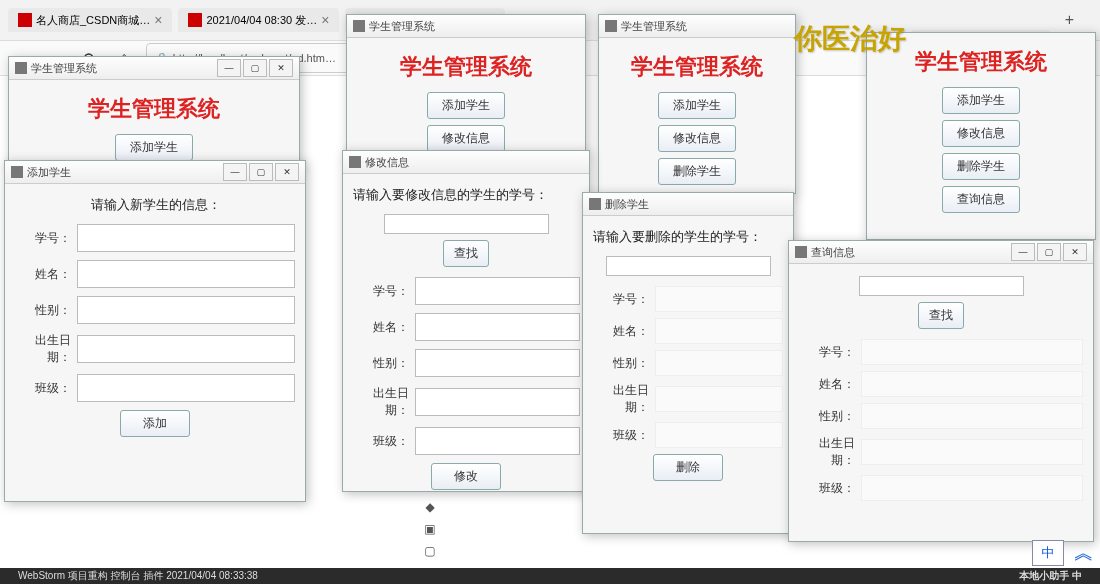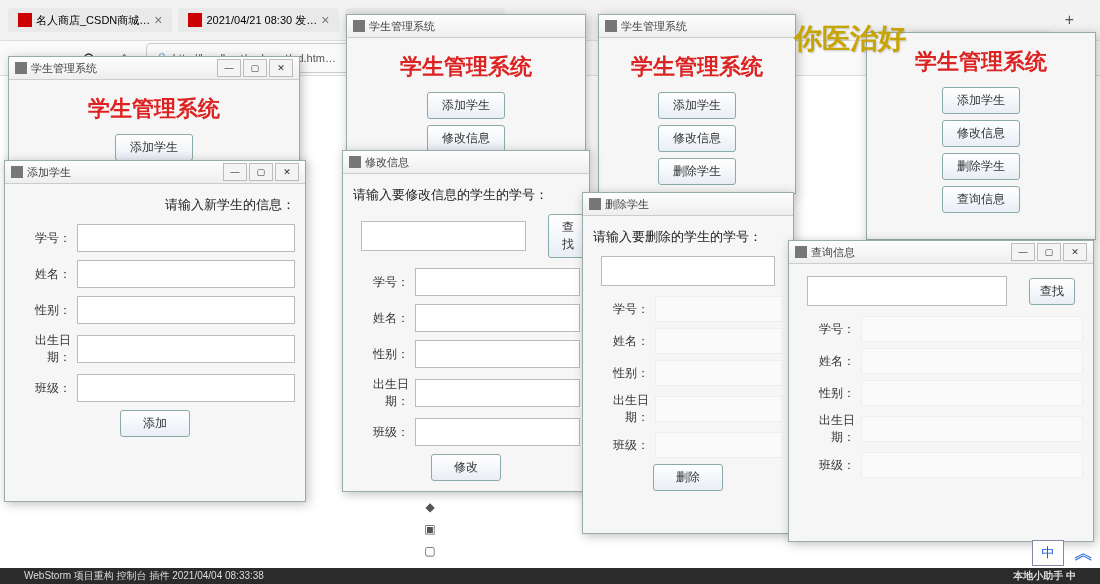--- a/index.html
+++ b/index.html
@@ -55,36 +55,36 @@
   .tctrl{width:22px;height:16px;border:1px solid #bbb;background:#f4f4f4;
     display:flex;align-items:center;justify-content:center;font-size:9px;color:#333;}
   .win .body{flex:1;padding:8px 10px;overflow:hidden;}
   .systitle{text-align:center;font-family:"KaiTi","STKaiti",serif;
     font-size:22px;color:#d22;font-weight:bold;margin:6px 0 10px;}
   .btn{display:block;margin:6px auto;padding:4px 14px;
     background:linear-gradient(#fff,#e9eef5);border:1px solid #8aa;
     border-radius:3px;font-size:12px;color:#333;min-width:70px;text-align:center;}
   .btn-sm{display:inline-block;margin:0;padding:4px 10px;min-width:40px;}
   .prompt{font-size:13px;margin:4px 0 10px;color:#222;}
-  .prompt-left{text-align:right;margin-left:2px;}
+  .prompt-left{text-align:center;margin-left:2px;}
   .row{display:flex;align-items:center;margin:8px 0;gap:6px;}
   .row label{width:56px;text-align:right;font-size:12px;color:#333;flex-shrink:0;}
   .row input[type=text]{flex:1;height:22px;border:1px solid #bbb;
     background:#fff;padding:2px 4px;font-size:12px;}
   .row-out{display:flex;align-items:center;margin:6px 0;gap:6px;}
   .row-out label{width:56px;text-align:right;font-size:12px;color:#333;flex-shrink:0;}
   .row-out .val{flex:1;height:20px;border:1px solid #eee;background:#fafafa;
     padding:2px 4px;font-size:12px;}
-  .searchrow{display:flex;gap:22px;align-items:center;margin:4px 8px 10px;}
+  .searchrow{display:flex;gap:6px;align-items:center;margin:4px 8px 10px;flex-direction:column;}
   .searchrow input{flex:1;height:24px;border:1px solid #bbb;background:#fff;
     padding:2px 4px;font-size:12px;}
   .bigbtnwrap{text-align:center;margin-top:6px;}
   .taskbar{position:absolute;left:0;right:0;bottom:0;height:16px;
     background:#2b2b2b;color:#ddd;font-size:10px;display:flex;align-items:center;
-    padding:0 24px;z-index:200;}
+    padding:0 18px;z-index:200;}
   .tb-right{margin-left:auto;display:flex;gap:6px;align-items:center;font-weight:bold;}
   .ime{position:absolute;right:36px;bottom:18px;width:30px;height:24px;
     background:#fff;border:1px solid #88a;color:#1558d6;display:flex;
     align-items:center;justify-content:center;font-size:13px;z-index:210;}
   .uparrows{position:absolute;right:6px;bottom:18px;font-size:20px;color:#2a6cd6;
     z-index:210;}
   .eclipsebar{position:absolute;left:420px;top:500px;width:20px;height:60px;
     display:flex;flex-direction:column;gap:8px;align-items:center;font-size:12px;
     color:#555;z-index:2;}
 </style>
@@ -94,21 +94,21 @@
 <div class="browser">
   <div class="browser-top">
     <div class="tab-strip">
       <div class="tab">
         <span class="fav"></span>
         <span>名人商店_CSDN商城…</span>
         <span class="close">×</span>
       </div>
       <div class="tab">
         <span class="fav"></span>
-        <span>2021/04/21 08:30 发…</span>
+        <span>2021/04/04 08:30 发…</span>
         <span class="close">×</span>
       </div>
       <div class="tab" style="width:140px;">
         <span></span>
         <span class="close">×</span>
       </div>
       <div class="tab" style="margin-left:400px;width:120px;margin-top:43px;">
         <span>…SetUp.exe</span>
         <span class="close">×</span>
       </div>

